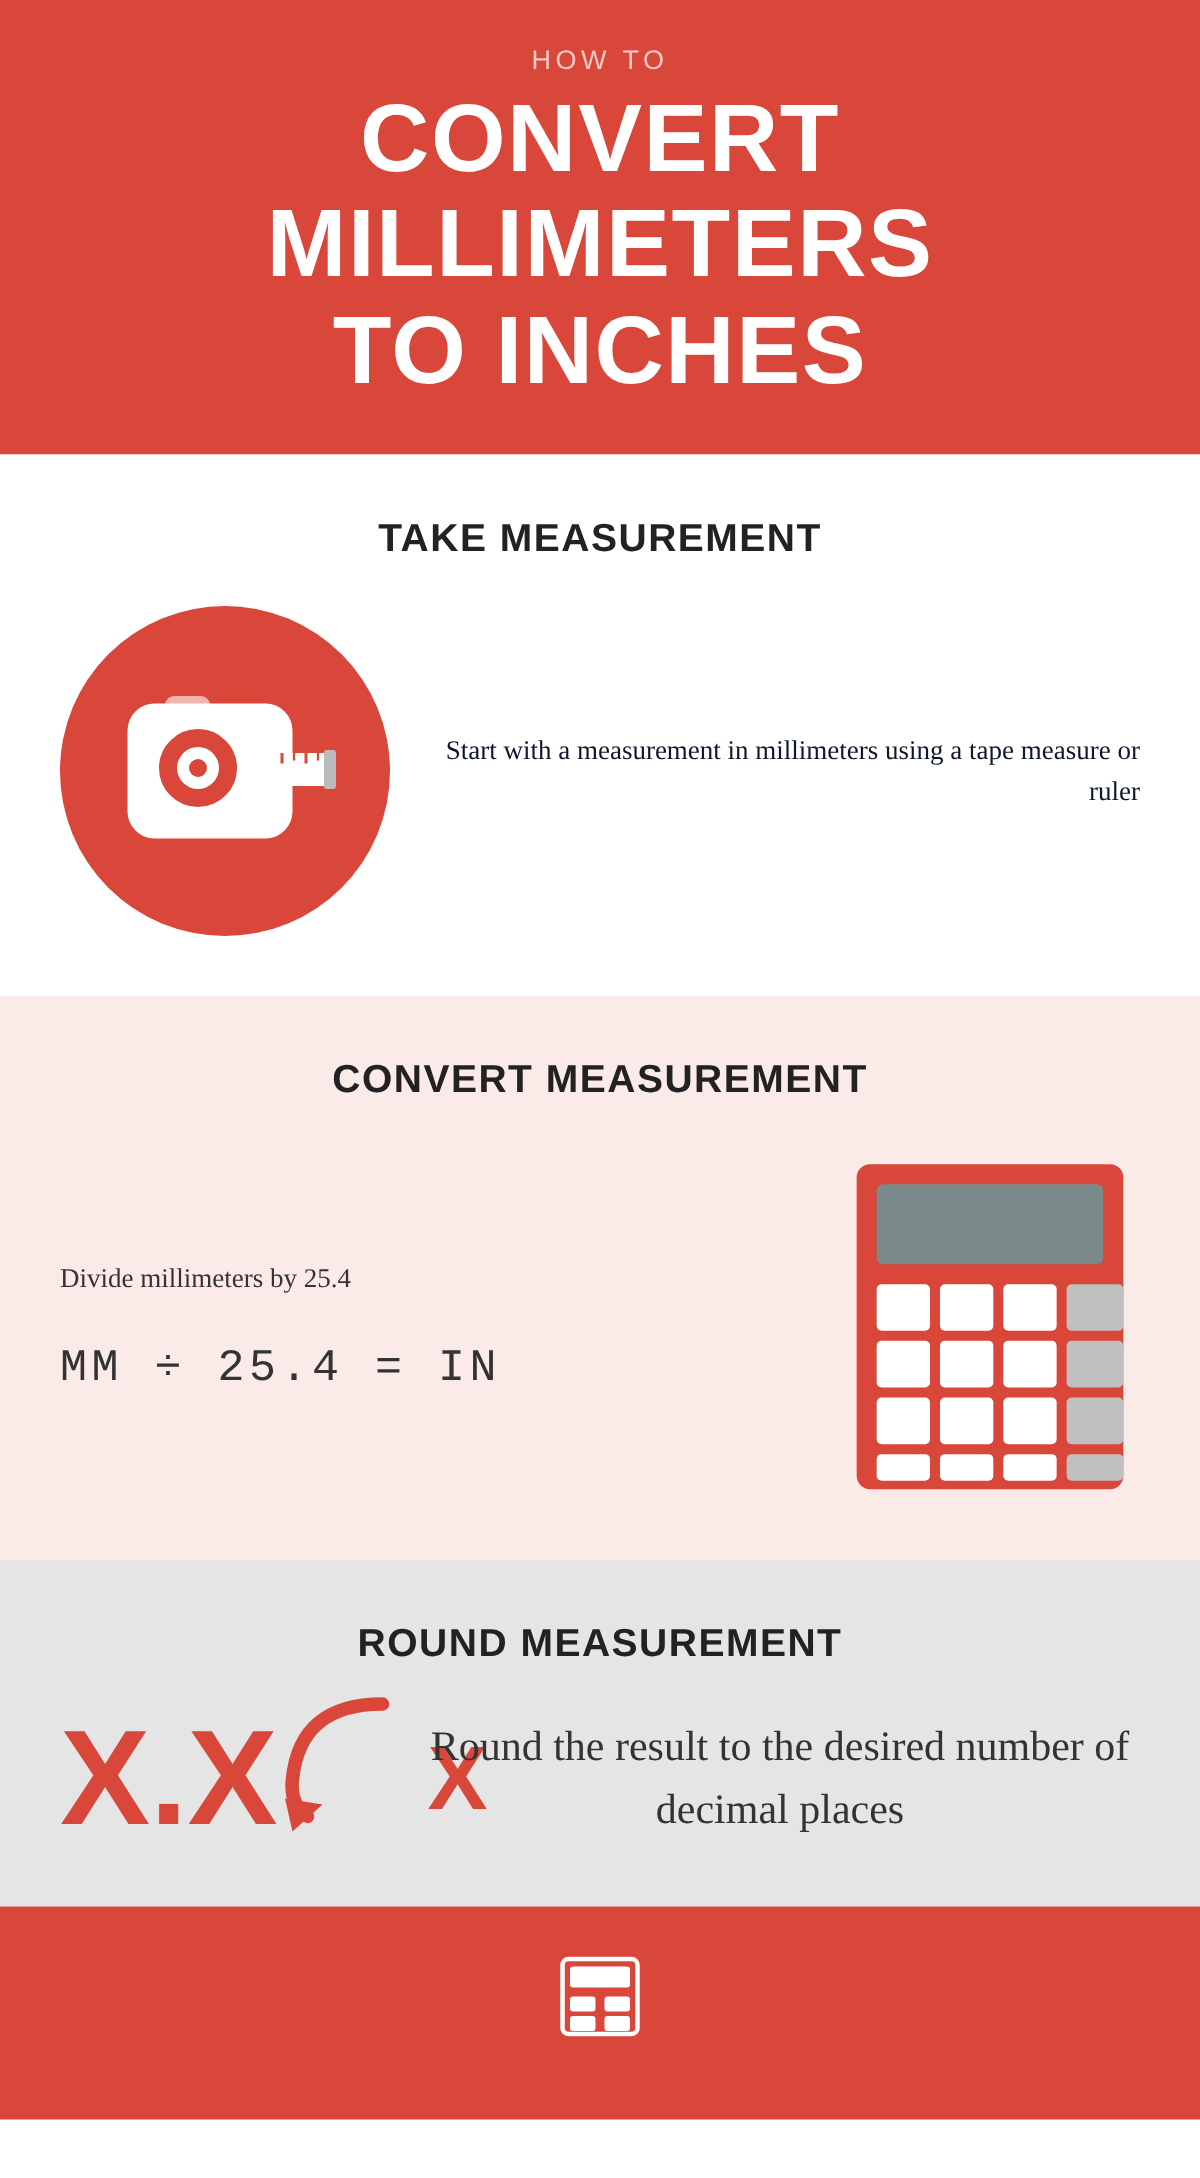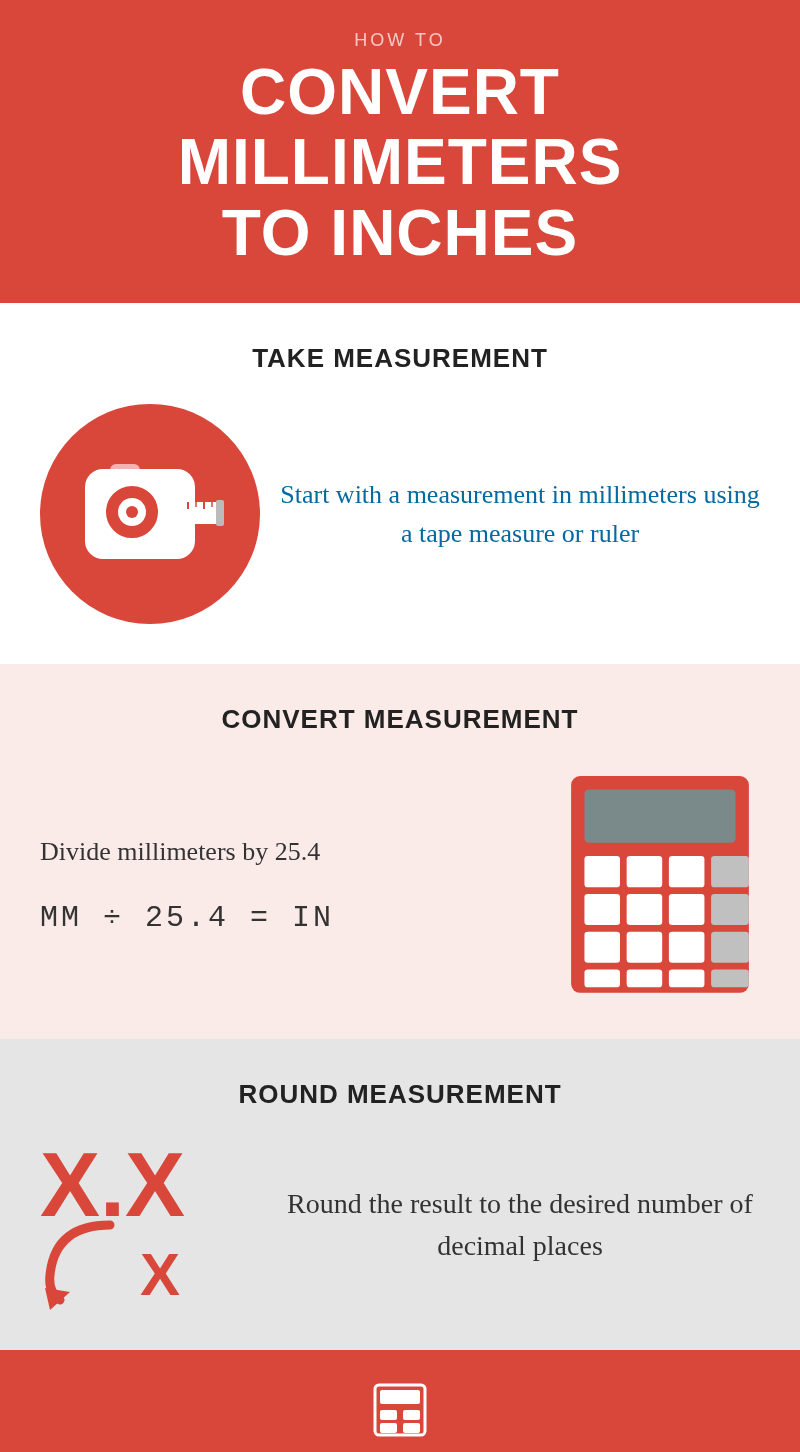--- a/index.html
+++ b/index.html
@@ -68,44 +68,44 @@
       align-items: center;
       justify-content: center;
       overflow: hidden;
     }
     .tape-measure-icon {
       width: 160px;
       height: 140px;
     }
     .take-text {
       flex: 1;
-      font-size: 26px;
+      font-size: 18px;
       line-height: 1.5;
-      text-align: center;
-      color: #0369a1;
+      text-align: right;
+      color: #0f172a;
       font-family: Georgia, serif;
     }
 
     
     .section-convert {
       background-color: #faeae8;
       padding: 40px 40px 36px;
     }
     .convert-content {
       display: flex;
       align-items: center;
       justify-content: space-between;
       gap: 20px;
       margin-top: 10px;
     }
     .convert-left {
       flex: 1;
     }
     .convert-desc {
-      font-size: 26px;
+      font-size: 18px;
       line-height: 1.5;
       color: #333;
       font-family: Georgia, serif;
       margin-bottom: 30px;
     }
     .convert-formula {
       font-size: 30px;
       font-family: 'Courier New', monospace;
       font-weight: normal;
       color: #333;
@@ -126,21 +126,21 @@
       display: flex;
       align-items: center;
       justify-content: space-between;
       gap: 20px;
       margin-top: 10px;
     }
     .round-left {
       flex-shrink: 0;
       width: 220px;
       display: flex;
-      flex-direction: column;
+      flex-direction: row;
       align-items: flex-start;
     }
     .round-xx {
       font-size: 90px;
       font-weight: 900;
       color: #d9463a;
       font-family: Arial Black, Arial, sans-serif;
       line-height: 1;
     }
     .round-arrow-x {

